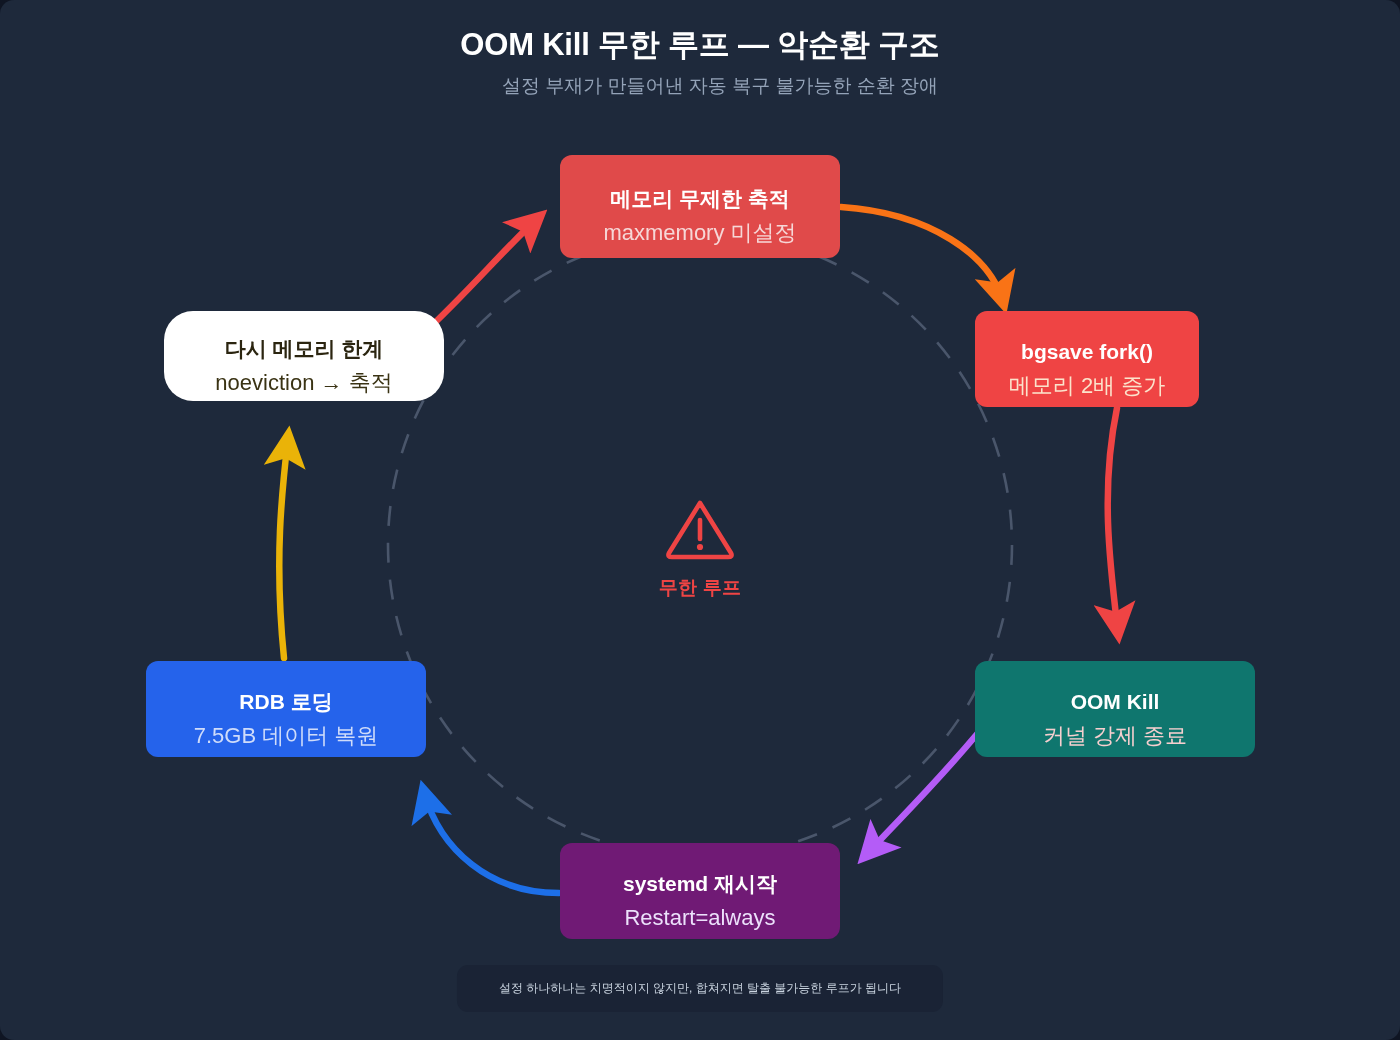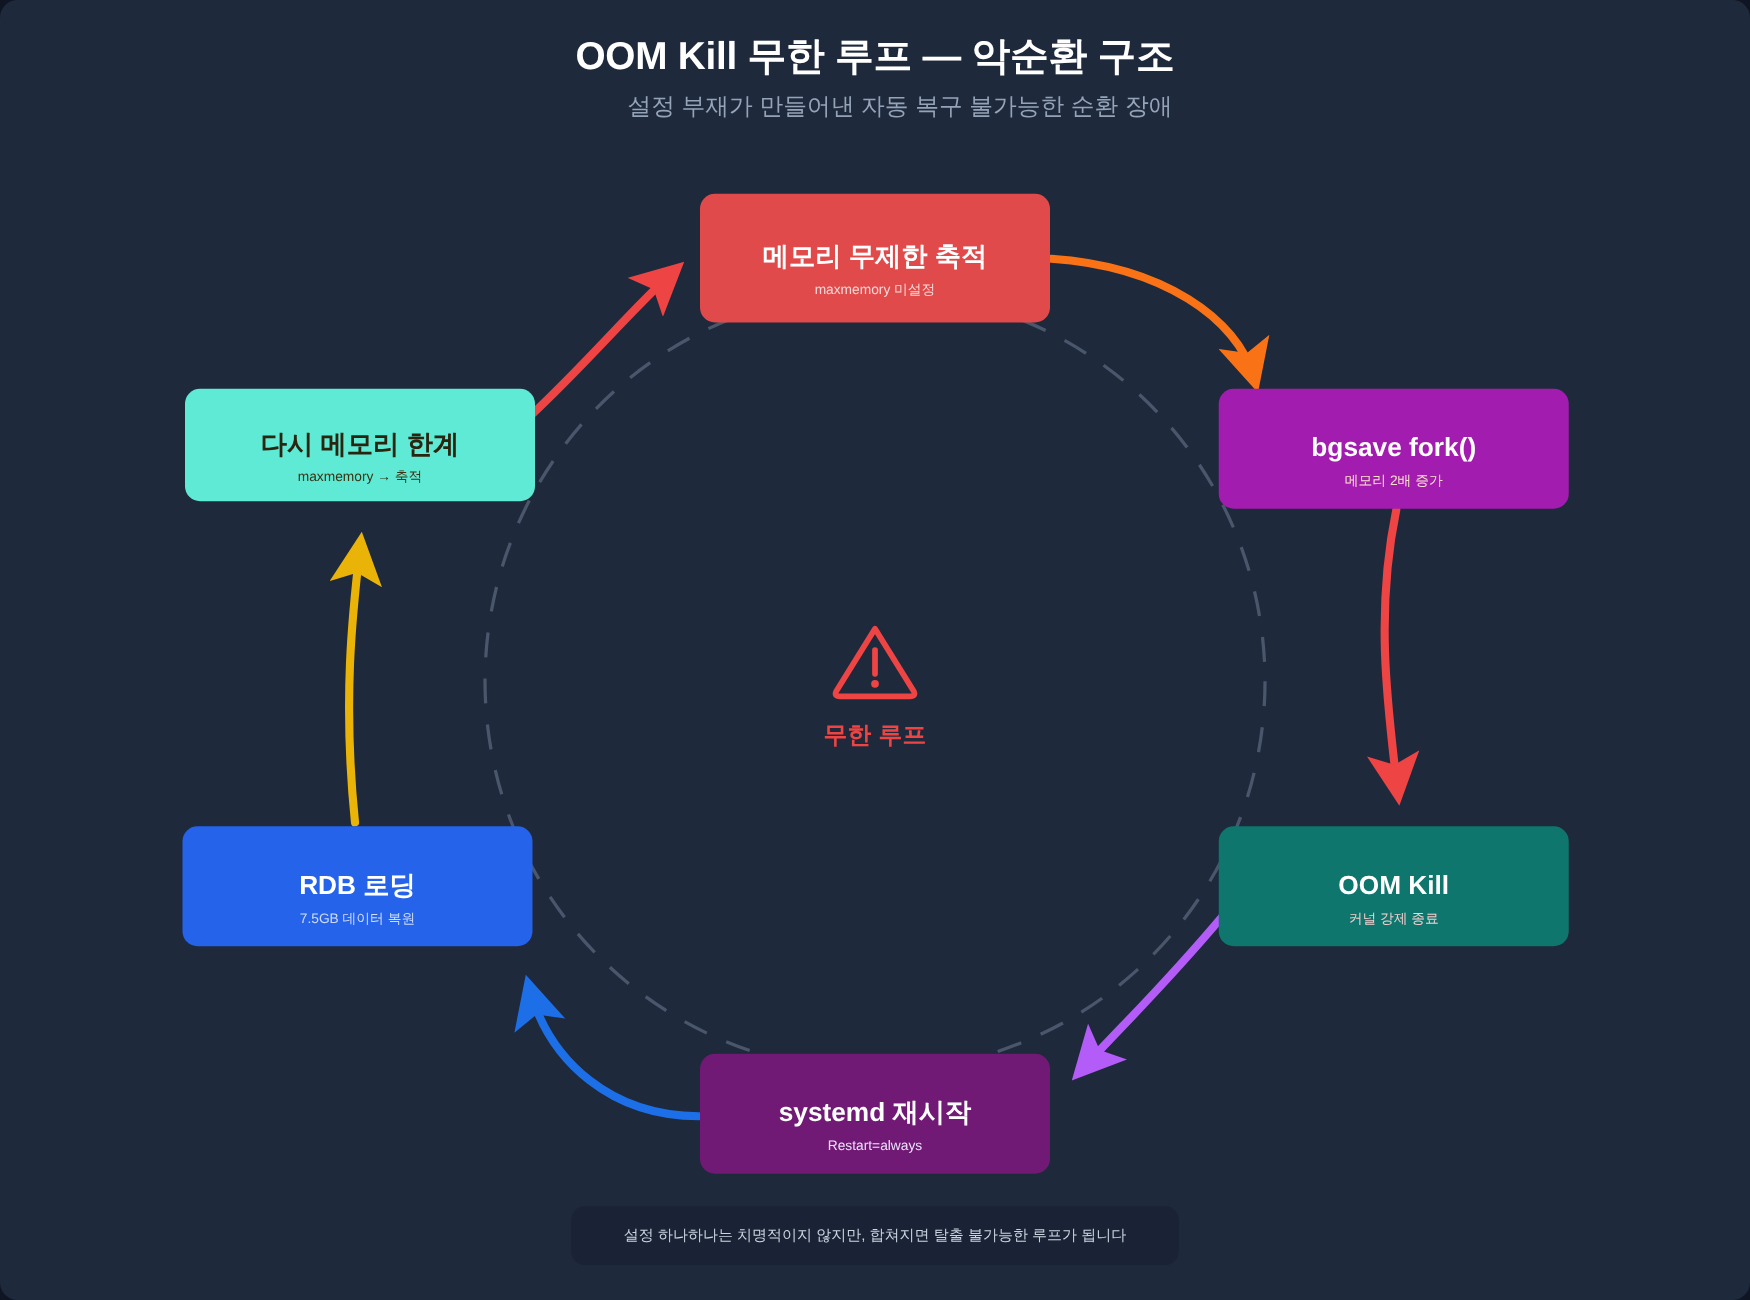--- a/index.html
+++ b/index.html
@@ -69,38 +69,38 @@
   }
   .node .n-title {
     font-size: 21px;
     font-weight: bold;
     line-height: 1.25;
     white-space: nowrap;
     margin-top: 20px;
   }
   .node .n-sub {
     margin-top: 7px;
-    font-size: 11px;
+    font-size: 22px;
     font-weight: normal;
     line-height: 1.25;
     white-space: nowrap;
   }
   .light .n-title { color: #ffffff; }
   .light .n-sub   { color: #f3dede; }
 
   .dark .n-title { color: #2b2510; }
   .dark .n-sub   { color: #3a3314; }
 
   
   #node-memory   { left: 560px; top: 155px;  width: 280px; height: 103px; background: #e04a4a; }
-  #node-bgsave   { left: 975px; top: 311px;  width: 280px; height: 96px;  background: #a21caf; }
+  #node-bgsave   { left: 975px; top: 311px;  width: 224px; height: 96px;  background: #ef4444; }
   #node-oomkill  { left: 975px; top: 661px;  width: 280px; height: 96px;  background: #0f766e; }
   #node-systemd  { left: 560px; top: 843px;  width: 280px; height: 96px;  background: #701a75; }
   #node-rdb      { left: 146px; top: 661px;  width: 280px; height: 96px;  background: #2563eb; }
-  #node-limit    { left: 148px; top: 311px;  width: 280px; height: 90px;  background: #5eead4; }
+  #node-limit    { left: 164px; top: 311px;  width: 280px; height: 90px;  background: #ffffff; border-radius: 29px; }
 
   #node-memory .n-sub  { color: #f6d7d7; }
   #node-bgsave .n-sub  { color: #fbe3cb; }
   #node-oomkill .n-sub { color: #f6cfcf; }
   #node-systemd .n-sub { color: #ece1fb; }
   #node-rdb .n-sub     { color: #cfdcfa; }
 
   
   #center {
     position: absolute;
@@ -198,21 +198,21 @@
     <div class="n-sub">Restart=always</div>
   </div>
 
   <div class="node light" id="node-rdb">
     <div class="n-title">RDB 로딩</div>
     <div class="n-sub">7.5GB 데이터 복원</div>
   </div>
 
   <div class="node dark" id="node-limit">
     <div class="n-title">다시 메모리 한계</div>
-    <div class="n-sub">maxmemory → 축적</div>
+    <div class="n-sub">noeviction → 축적</div>
   </div>
 
   <div id="center">
     <svg id="center-icon" width="74" height="66" viewBox="0 0 74 66">
       <path d="M37 8 L68 58 Q70 62 65 62 L9 62 Q4 62 6 58 Z" fill="none" stroke="#ef4444" stroke-width="4.6" stroke-linejoin="round"></path>
       <line x1="37" y1="25" x2="37" y2="44" stroke="#ef4444" stroke-width="4.6" stroke-linecap="round"></line>
       <circle cx="37" cy="52" r="3.1" fill="#ef4444"></circle>
     </svg>
     <div id="center-label">무한 루프</div>
   </div>

